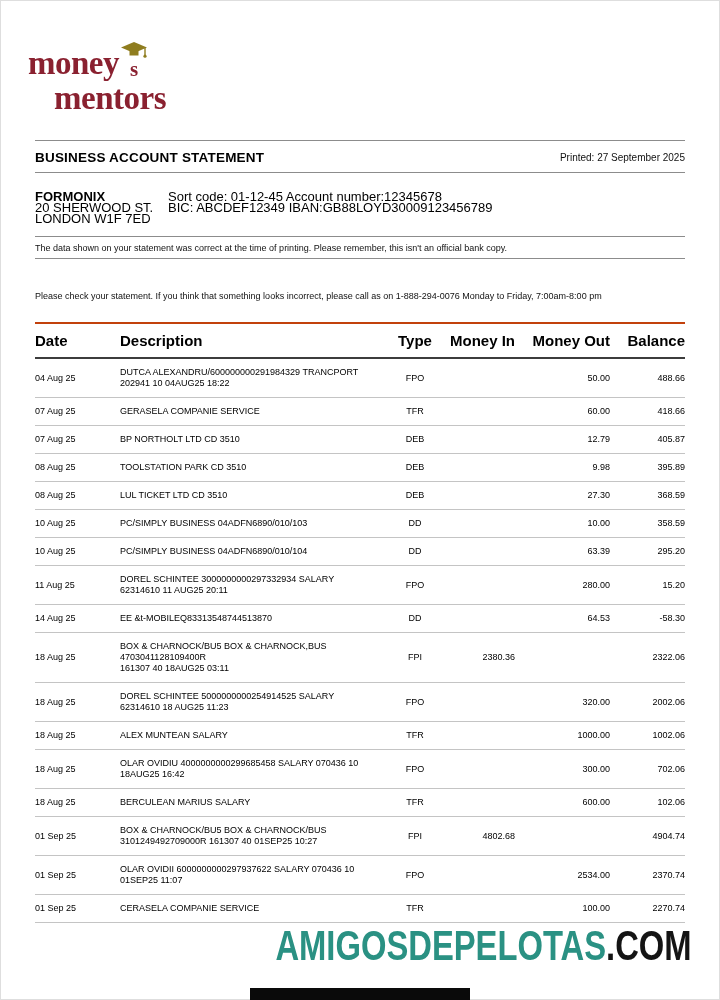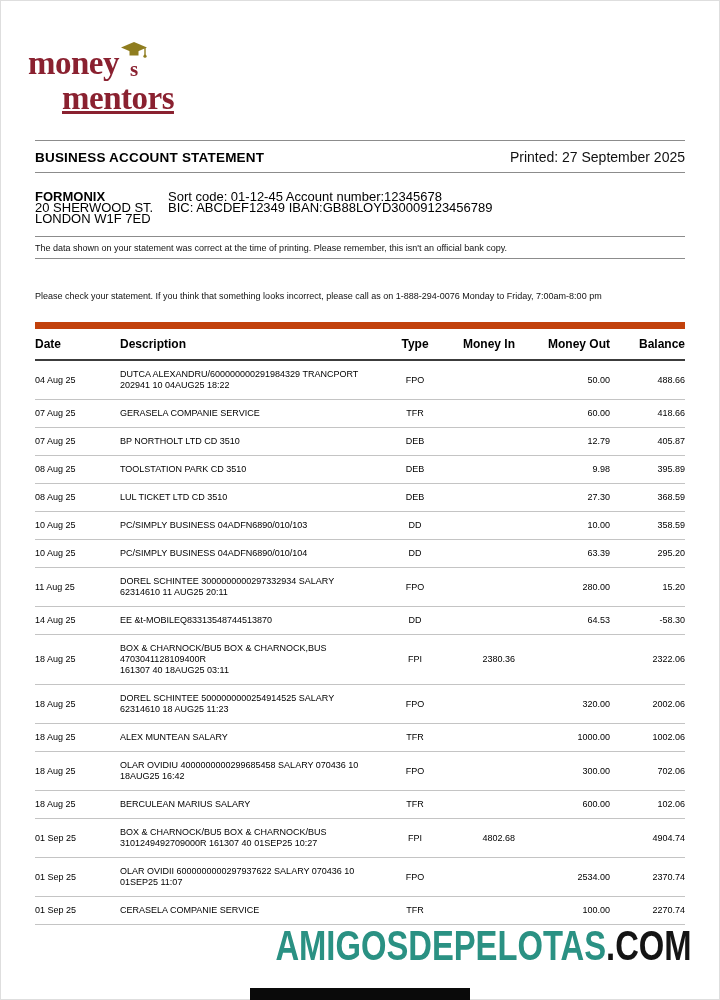--- a/index.html
+++ b/index.html
@@ -10,34 +10,34 @@
   }
   .page-frame{position:absolute;inset:0;border:1px solid #dedede;pointer-events:none;}
 
   
   .logo{position:absolute;top:42px;left:28px;line-height:1;color:var(--brand);}
   .logo .row1{display:flex;align-items:flex-end;}
   .logo .word{font-family:"Liberation Serif", serif;font-weight:700;font-size:33px;letter-spacing:-0.5px;text-align:right;}
   .logo .s-unit{display:inline-flex;flex-direction:column;align-items:center;margin-left:2px;}
   .logo .cap{margin-bottom:-3px;}
   .logo .s-glyph{font-family:"Liberation Serif", serif;font-weight:700;font-size:21px;}
-  .logo .row2{margin-left:34px;margin-top:2px;text-decoration:underline;}
+  .logo .row2{margin-left:26px;margin-top:2px;}
 
   
   .rule{position:absolute;left:35px;right:35px;border-top:1px solid #8c8c8c;height:0;}
   #rule-title-top{top:140px;}
   #rule-title-bottom{top:172px;}
   #rule-account-bottom{top:236px;}
   #rule-notice-bottom{top:258px;}
 
   
   .title-row{position:absolute;top:144px;left:35px;right:35px;height:26px;
     display:flex;justify-content:space-between;align-items:center;gap:8px;}
   .doc-title{font-size:13.5px;font-weight:700;letter-spacing:0.2px;margin:0;}
-  .printed{font-size:14px;color:#111;}
+  .printed{font-size:10px;color:#111;}
 
   
   .account{position:absolute;top:191px;left:35px;right:35px;display:flex;font-size:13px;line-height:11px;}
   .account .col1{width:133px;}
   .account .name{font-weight:700;}
   .account .col2 .pair span.first{display:inline-block;min-width:80px;}
 
   
   .notice{position:absolute;left:35px;right:31px;font-size:9px;line-height:11px;color:#111;}
   #notice-accuracy{top:243px;}
@@ -45,22 +45,22 @@
 
   
   .txn-table{position:absolute;top:322px;left:35px;width:650px;border-collapse:collapse;table-layout:fixed;}
   col.col-date{width:85px;}
   col.col-desc{width:270px;}
   col.col-type{width:50px;}
   col.col-in{width:75px;}
   col.col-out{width:95px;}
   col.col-balance{width:75px;}
   .txn-table thead th{
-    border-top:7px solid #c2410c;border-bottom:2px solid #3c3c3c;
-    font-size:12px;font-weight:700;padding:8px 0;text-align:left;
+    border-top:2px solid #c2410c;border-bottom:2px solid #3c3c3c;
+    font-size:15px;font-weight:700;padding:8px 0;text-align:left;
   }
   .txn-table thead th.col-type{text-align:center;}
   .txn-table thead th.col-in,
   .txn-table thead th.col-out,
   .txn-table thead th.col-balance{text-align:right;}
   .txn-table tbody td{
     border-bottom:1px solid #c4c4c4;font-size:9px;line-height:11px;
     padding:8px 0;vertical-align:middle;
   }
   .txn-table td.col-date{font-weight:400;}

